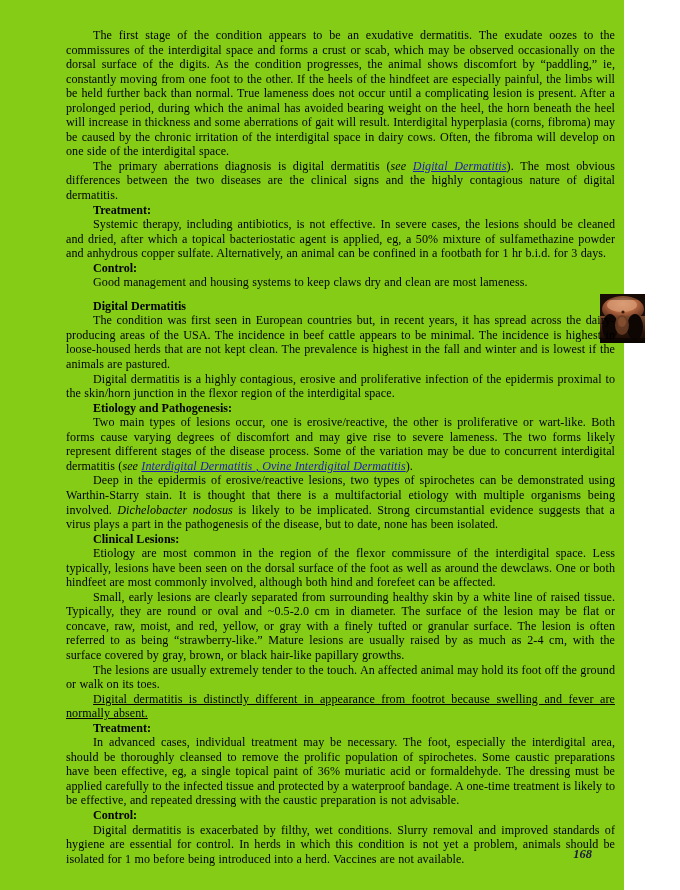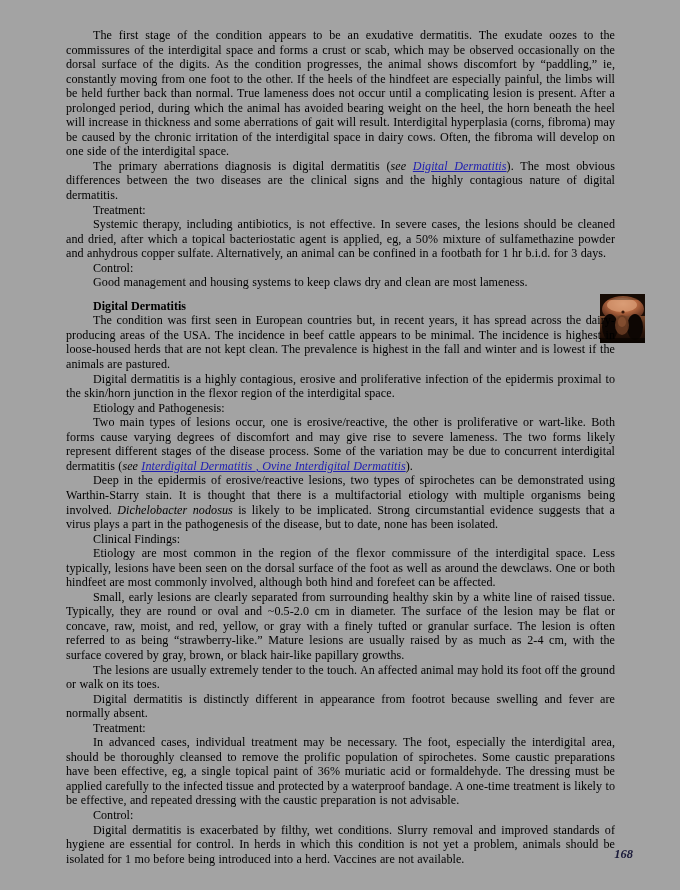--- a/index.html
+++ b/index.html
@@ -11,79 +11,80 @@
     width: 680px;
     height: 890px;
     font-family: "Liberation Serif", "DejaVu Serif", serif;
     color: #000000;
     position: relative;
     overflow: hidden;
   }
   .page {
     position: absolute;
     left: 0; top: 0;
-    width: 680px;
+    width: 624px;
     height: 890px;
-    background: #a3a3a3;
+    background: #84cc16;
   }
   .content {
     position: absolute;
     left: 66px;
     top: 28px;
     width: 549px;
   }
   p.para {
     margin: 0 0 0 0;
     font-size: 12.1px;
     line-height: 14.55px;
     text-align: justify;
     text-indent: 27px;
     letter-spacing: 0.005em;
     word-spacing: 0.02em;
   }
   .hd {
     margin: 0;
     font-size: 12.1px;
     line-height: 14.55px;
-    font-weight: normal;
+    font-weight: bold;
     text-indent: 27px;
   }
   .hd-section {
     margin: 0;
     font-size: 12.1px;
     line-height: 14.55px;
     font-weight: bold;
     text-indent: 27px;
   }
   .spacer-sm { height: 9px; }
   .xref {
     color: #2020b0;
     text-decoration: underline;
     font-style: italic;
   }
   .it { font-style: italic; }
   .ul-sentence {
+    text-decoration: underline;
   }
   .figure {
     position: absolute;
     left: 600px;
     top: 294px;
     width: 45px;
     height: 49px;
     border: 0;
     overflow: hidden;
   }
   .figure .photo {
     width: 100%;
     height: 100%;
     display: block;
   }
   .page-number {
     position: absolute;
-    right: 47px;
+    right: 32px;
     bottom: 28px;
     font-size: 12.5px;
     font-weight: bold;
     font-style: italic;
     color: #1a1a3a;
     font-family: "Liberation Serif", "DejaVu Serif", serif;
   }
 </style>
 </head>
 <body>
@@ -139,21 +140,21 @@
     <p class="para">The condition was first seen in European countries but, in recent years, it has spread across the dairy-producing areas of the USA. The incidence in beef cattle appears to be minimal. The incidence is highest in loose-housed herds that are not kept clean. The prevalence is highest in the fall and winter and is lowest if the animals are pastured.</p>
 
     <p class="para">Digital dermatitis is a highly contagious, erosive and proliferative infection of the epidermis proximal to the skin/horn junction in the flexor region of the interdigital space.</p>
 
     <p class="hd">Etiology and Pathogenesis:</p>
 
     <p class="para"><span>Two main types of lesions occur, one is erosive/reactive, the other is proliferative or wart-like. Both forms cause varying degrees of discomfort and may give rise to severe lameness. The two forms likely represent different stages of the disease process. Some of the variation may be due to concurrent interdigital dermatitis (</span><span class="it">see</span> <a class="xref" href="#">Interdigital Dermatitis </a><span class="xref">, </span><a class="xref" href="#">Ovine Interdigital Dermatitis</a><span>).</span></p>
 
     <p class="para"><span>Deep in the epidermis of erosive/reactive lesions, two types of spirochetes can be demonstrated using Warthin-Starry stain. It is thought that there is a multifactorial etiology with multiple organisms being involved. </span><span class="it">Dichelobacter nodosus</span><span> is likely to be implicated. Strong circumstantial evidence suggests that a virus plays a part in the pathogenesis of the disease, but to date, none has been isolated.</span></p>
 
-    <p class="hd">Clinical Findings:</p>
+    <p class="hd">Clinical Lesions:</p>
 
     <p class="para">Etiology are most common in the region of the flexor commissure of the interdigital space. Less typically, lesions have been seen on the dorsal surface of the foot as well as around the dewclaws. One or both hindfeet are most commonly involved, although both hind and forefeet can be affected.</p>
 
     <p class="para">Small, early lesions are clearly separated from surrounding healthy skin by a white line of raised tissue. Typically, they are round or oval and ~0.5-2.0 cm in diameter. The surface of the lesion may be flat or concave, raw, moist, and red, yellow, or gray with a finely tufted or granular surface. The lesion is often referred to as being “strawberry-like.” Mature lesions are usually raised by as much as 2-4 cm, with the surface covered by gray, brown, or black hair-like papillary growths.</p>
 
     <p class="para">The lesions are usually extremely tender to the touch. An affected animal may hold its foot off the ground or walk on its toes.</p>
 
     <p class="para"><span class="ul-sentence">Digital dermatitis is distinctly different in appearance from footrot because swelling and fever are normally absent.</span></p>
 
     <p class="hd">Treatment:</p>

